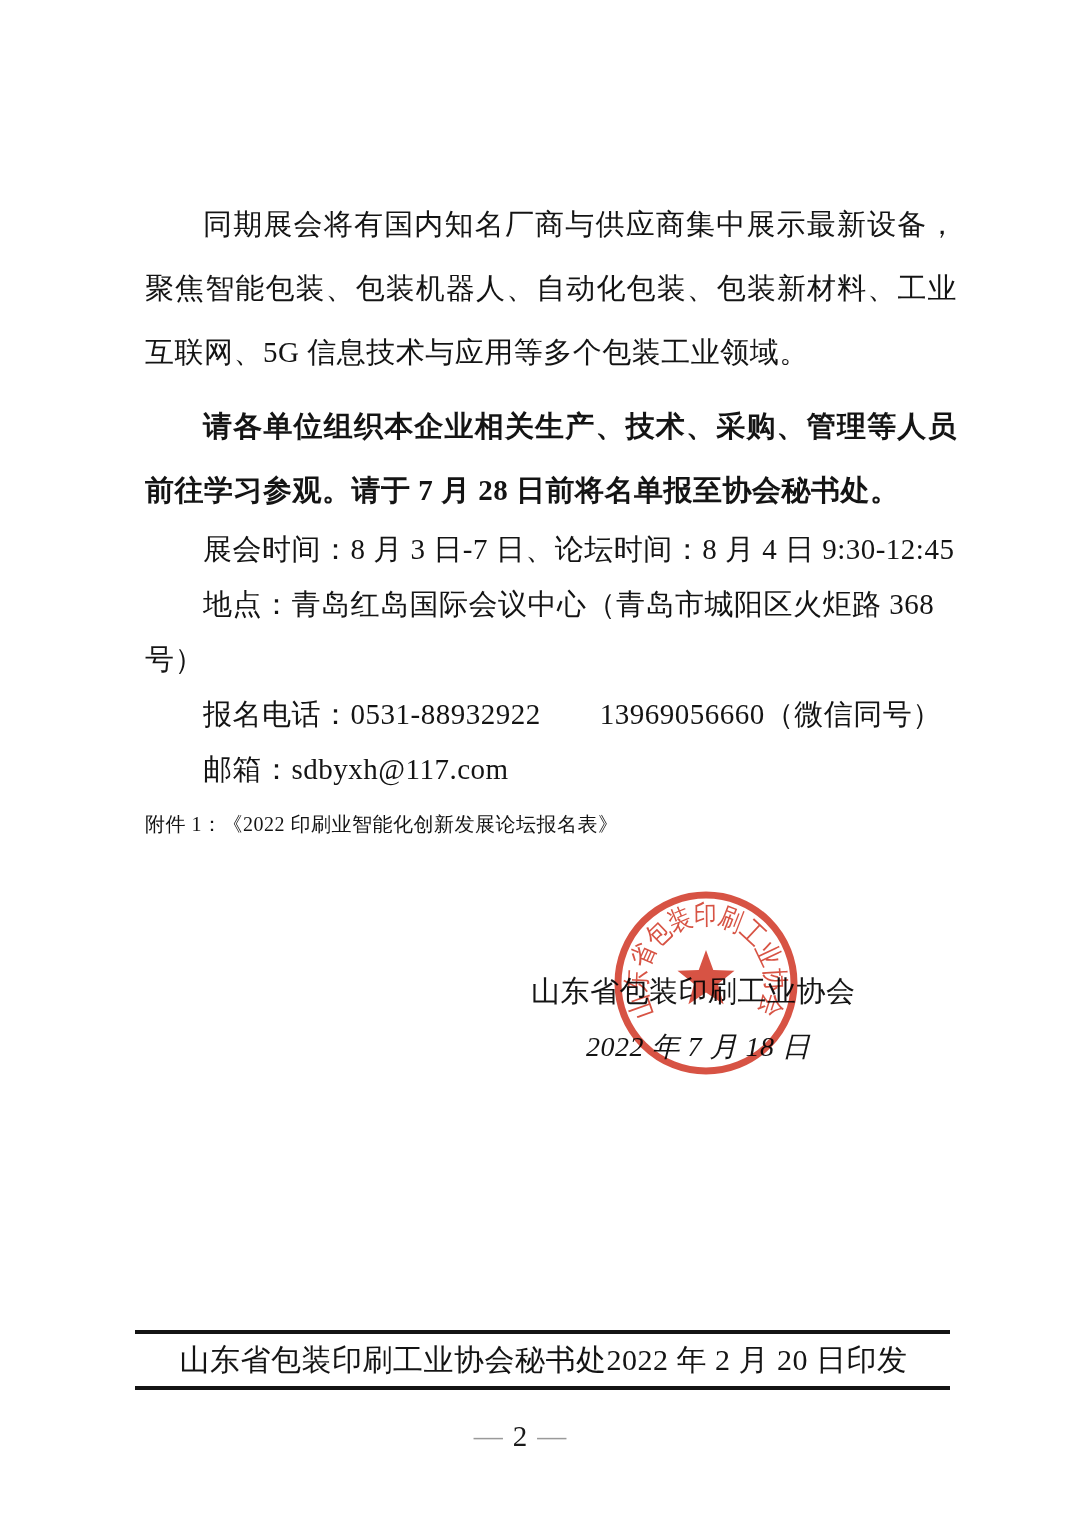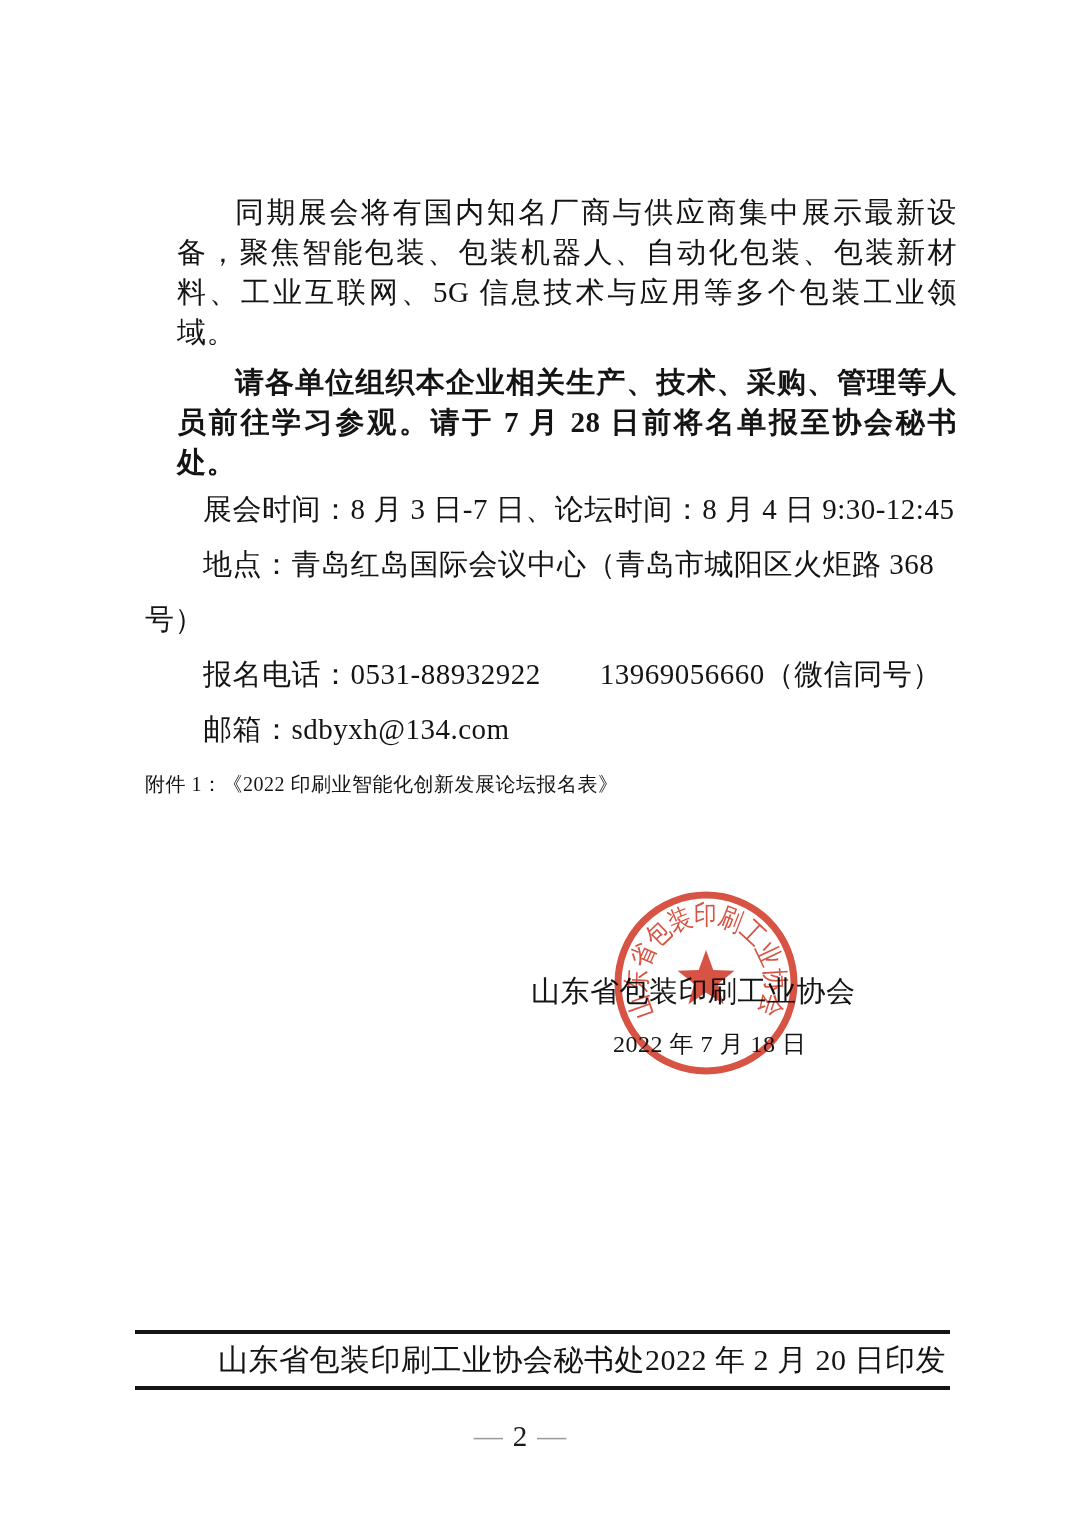--- a/index.html
+++ b/index.html
@@ -15,26 +15,25 @@
     color: #141414;
   }
   .content {
     position: absolute;
     top: 192px;
     left: 145px;
     width: 812px;
   }
   .para {
     font-size: 29px;
-    line-height: 40px;
+    line-height: 64px;
     text-align: justify;
     text-align-last: left;
     text-indent: 2em;
     letter-spacing: 0.5px;
-    margin-left: 32px;
   }
   .para + .para { margin-top: 10px; font-weight: bold; }
   .info-line {
     font-size: 29px;
     line-height: 55px;
     text-indent: 2em;
     letter-spacing: 0.5px;
     white-space: pre-wrap;
   }
   .attach-line {
@@ -47,45 +46,46 @@
     position: absolute;
     top: 972px;
     left: 531px;
     font-size: 29px;
     letter-spacing: 0.5px;
     z-index: 1;
   }
   .signature-date {
     position: absolute;
     top: 1028px;
-    left: 613px;
-    font-size: 24px;
+    left: 586px;
+    font-size: 28px;
     letter-spacing: 0.5px;
     z-index: 1;
+    font-style: italic;
   }
   .seal {
     position: absolute;
     top: 883px;
     left: 606px;
     width: 200px;
     height: 200px;
     z-index: 2;
     opacity: 0.88;
     mix-blend-mode: multiply;
   }
   .footer {
     position: absolute;
     top: 1330px;
     left: 135px;
     width: 815px;
     height: 60px;
     border-top: 4px solid #141414;
     border-bottom: 4px solid #141414;
     display: flex;
-    justify-content: flex-end;
+    justify-content: center;
     align-items: center;
     font-size: 30px;
     padding: 0 4px 0 6px;
     letter-spacing: 0.5px;
   }
   .page-number {
     position: absolute;
     top: 1420px;
     left: 0;
     width: 1040px;
@@ -101,21 +101,21 @@
 <div class="page">
 
   <div class="content">
     <p class="para">同期展会将有国内知名厂商与供应商集中展示最新设备，聚焦智能包装、包装机器人、自动化包装、包装新材料、工业互联网、5G 信息技术与应用等多个包装工业领域。</p>
     <p class="para">请各单位组织本企业相关生产、技术、采购、管理等人员前往学习参观。请于 7 月 28 日前将名单报至协会秘书处。</p>
 
     <div>
       <p class="info-line">展会时间：8 月 3 日-7 日、论坛时间：8 月 4 日 9:30-12:45</p>
       <p class="info-line">地点：青岛红岛国际会议中心（青岛市城阳区火炬路 368 号）</p>
       <p class="info-line">报名电话：0531-88932922　　13969056660（微信同号）</p>
-      <p class="info-line">邮箱：sdbyxh@134.com</p>
+      <p class="info-line">邮箱：sdbyxh@117.com</p>
     </div>
 
     <div class="attach-block">
       <p class="attach-line">附件 1：《2022 印刷业智能化创新发展论坛报名表》</p>
     </div>
   </div>
 
   <div class="signature-org">山东省包装印刷工业协会</div>
   <div class="signature-date">2022 年 7 月 18 日</div>
 

